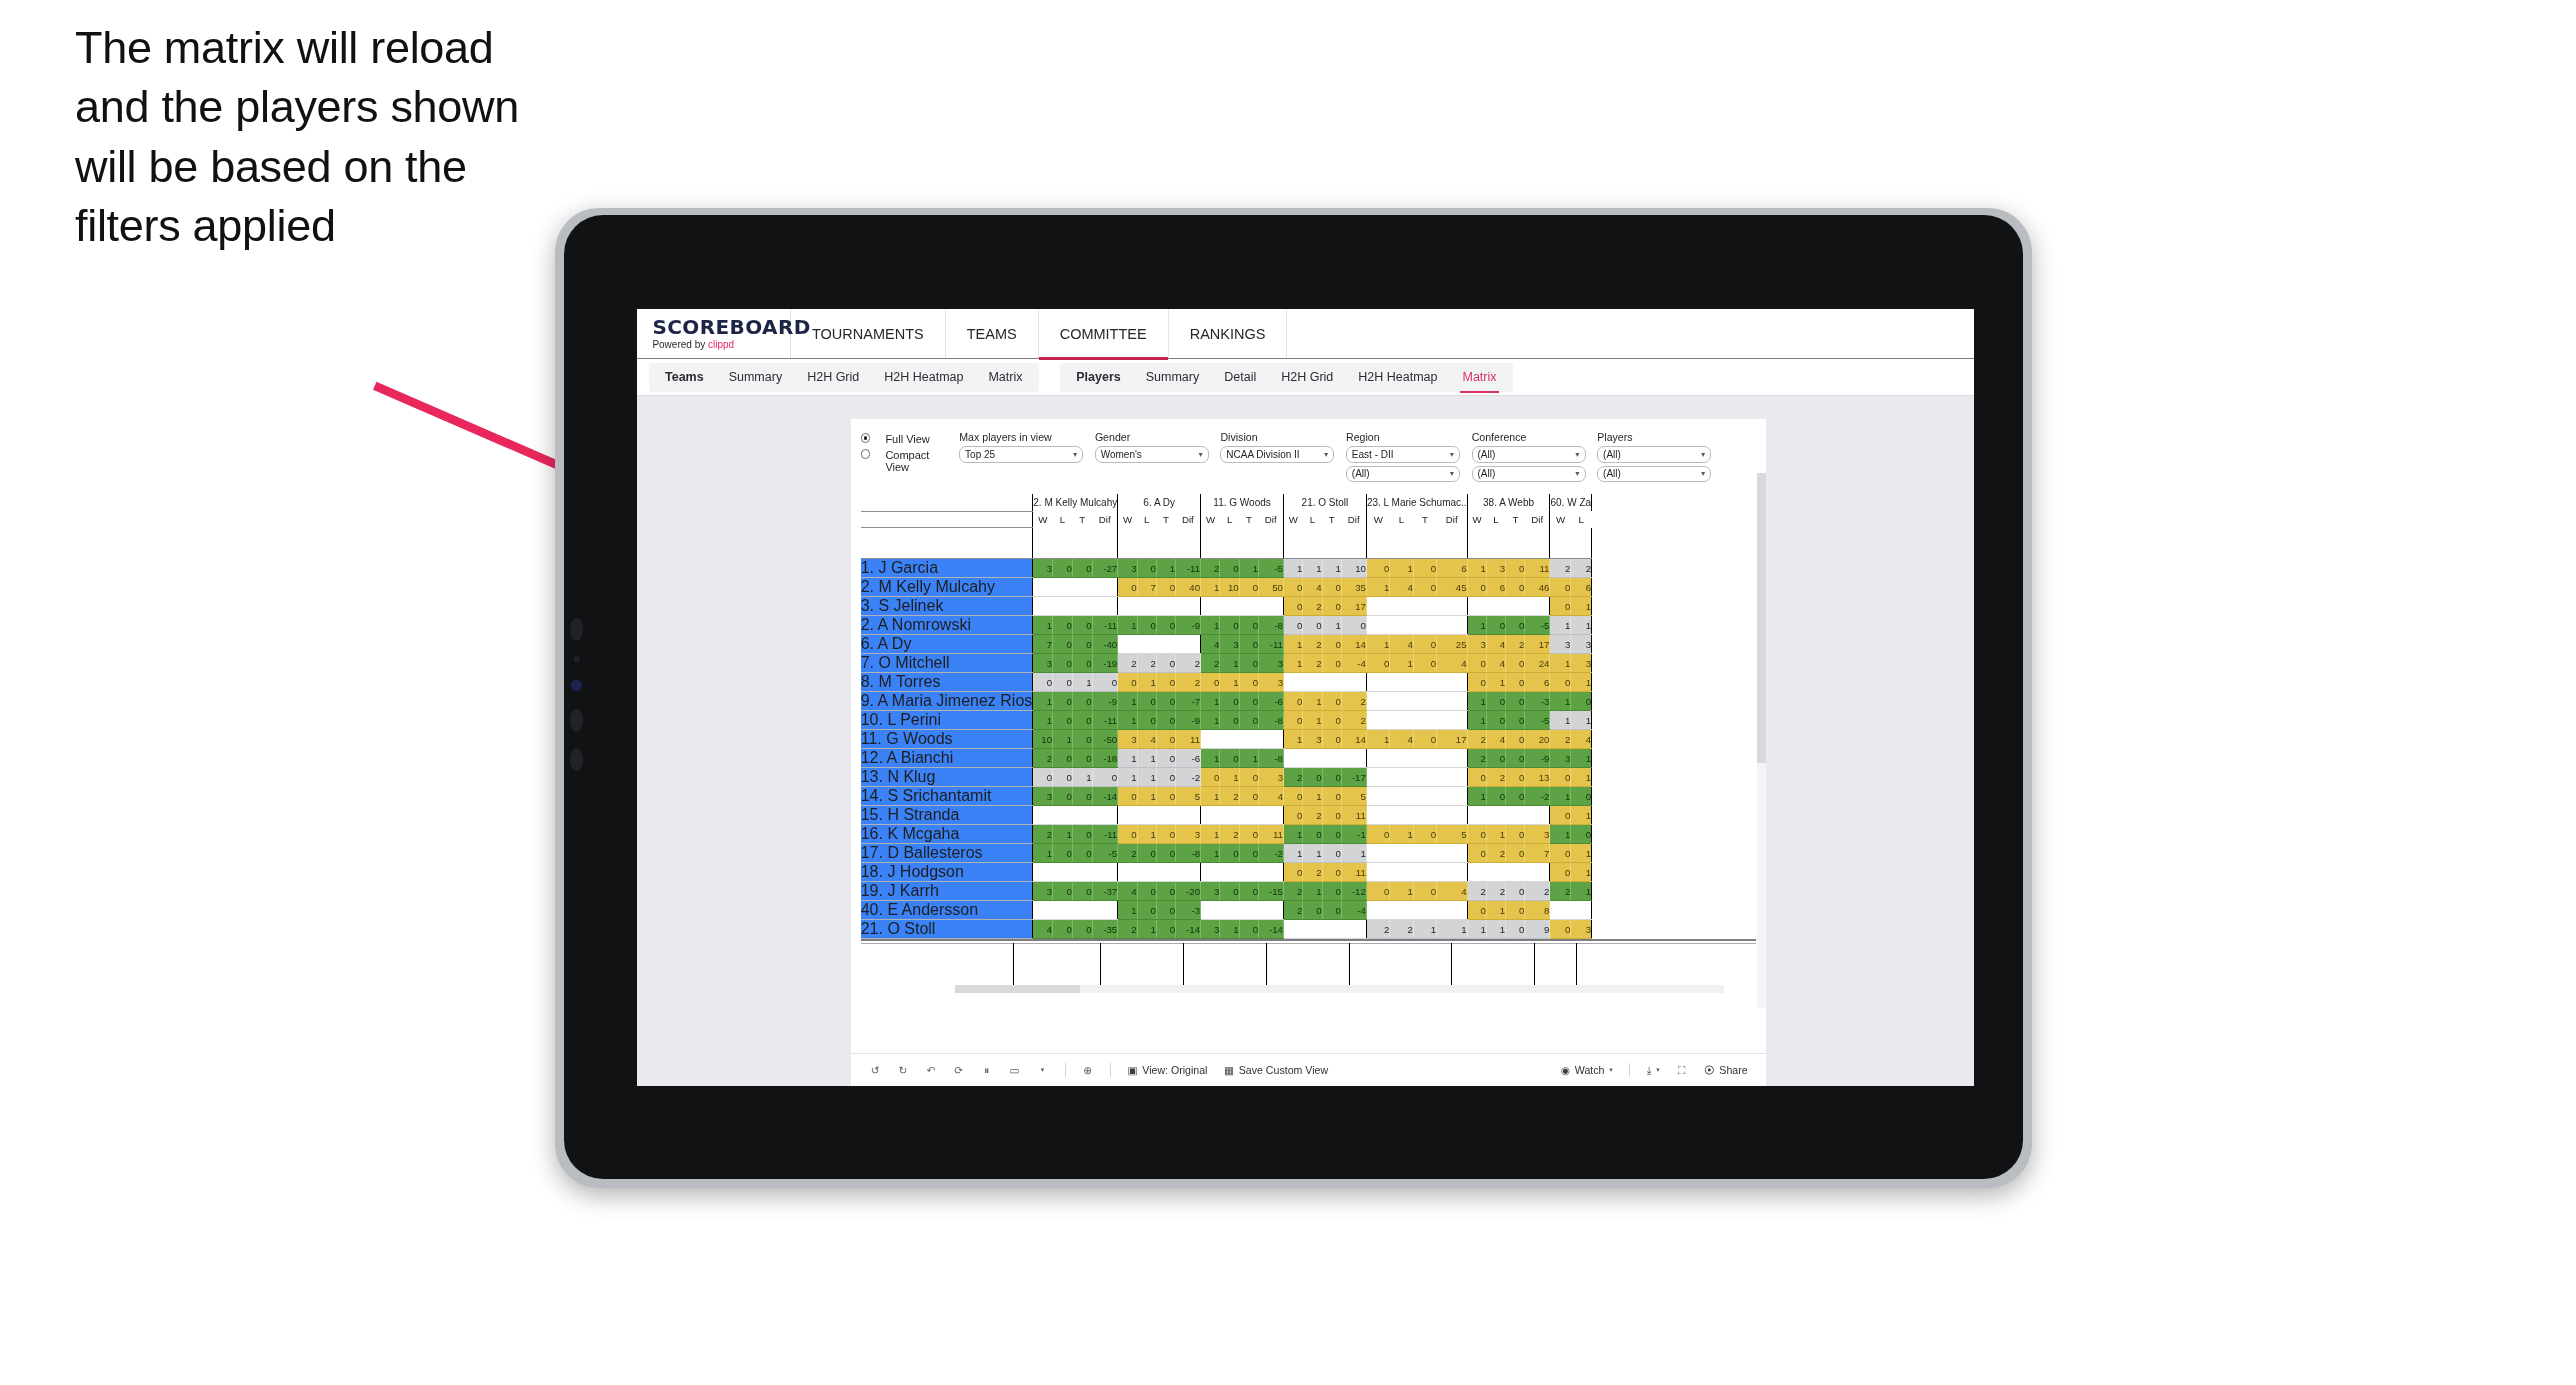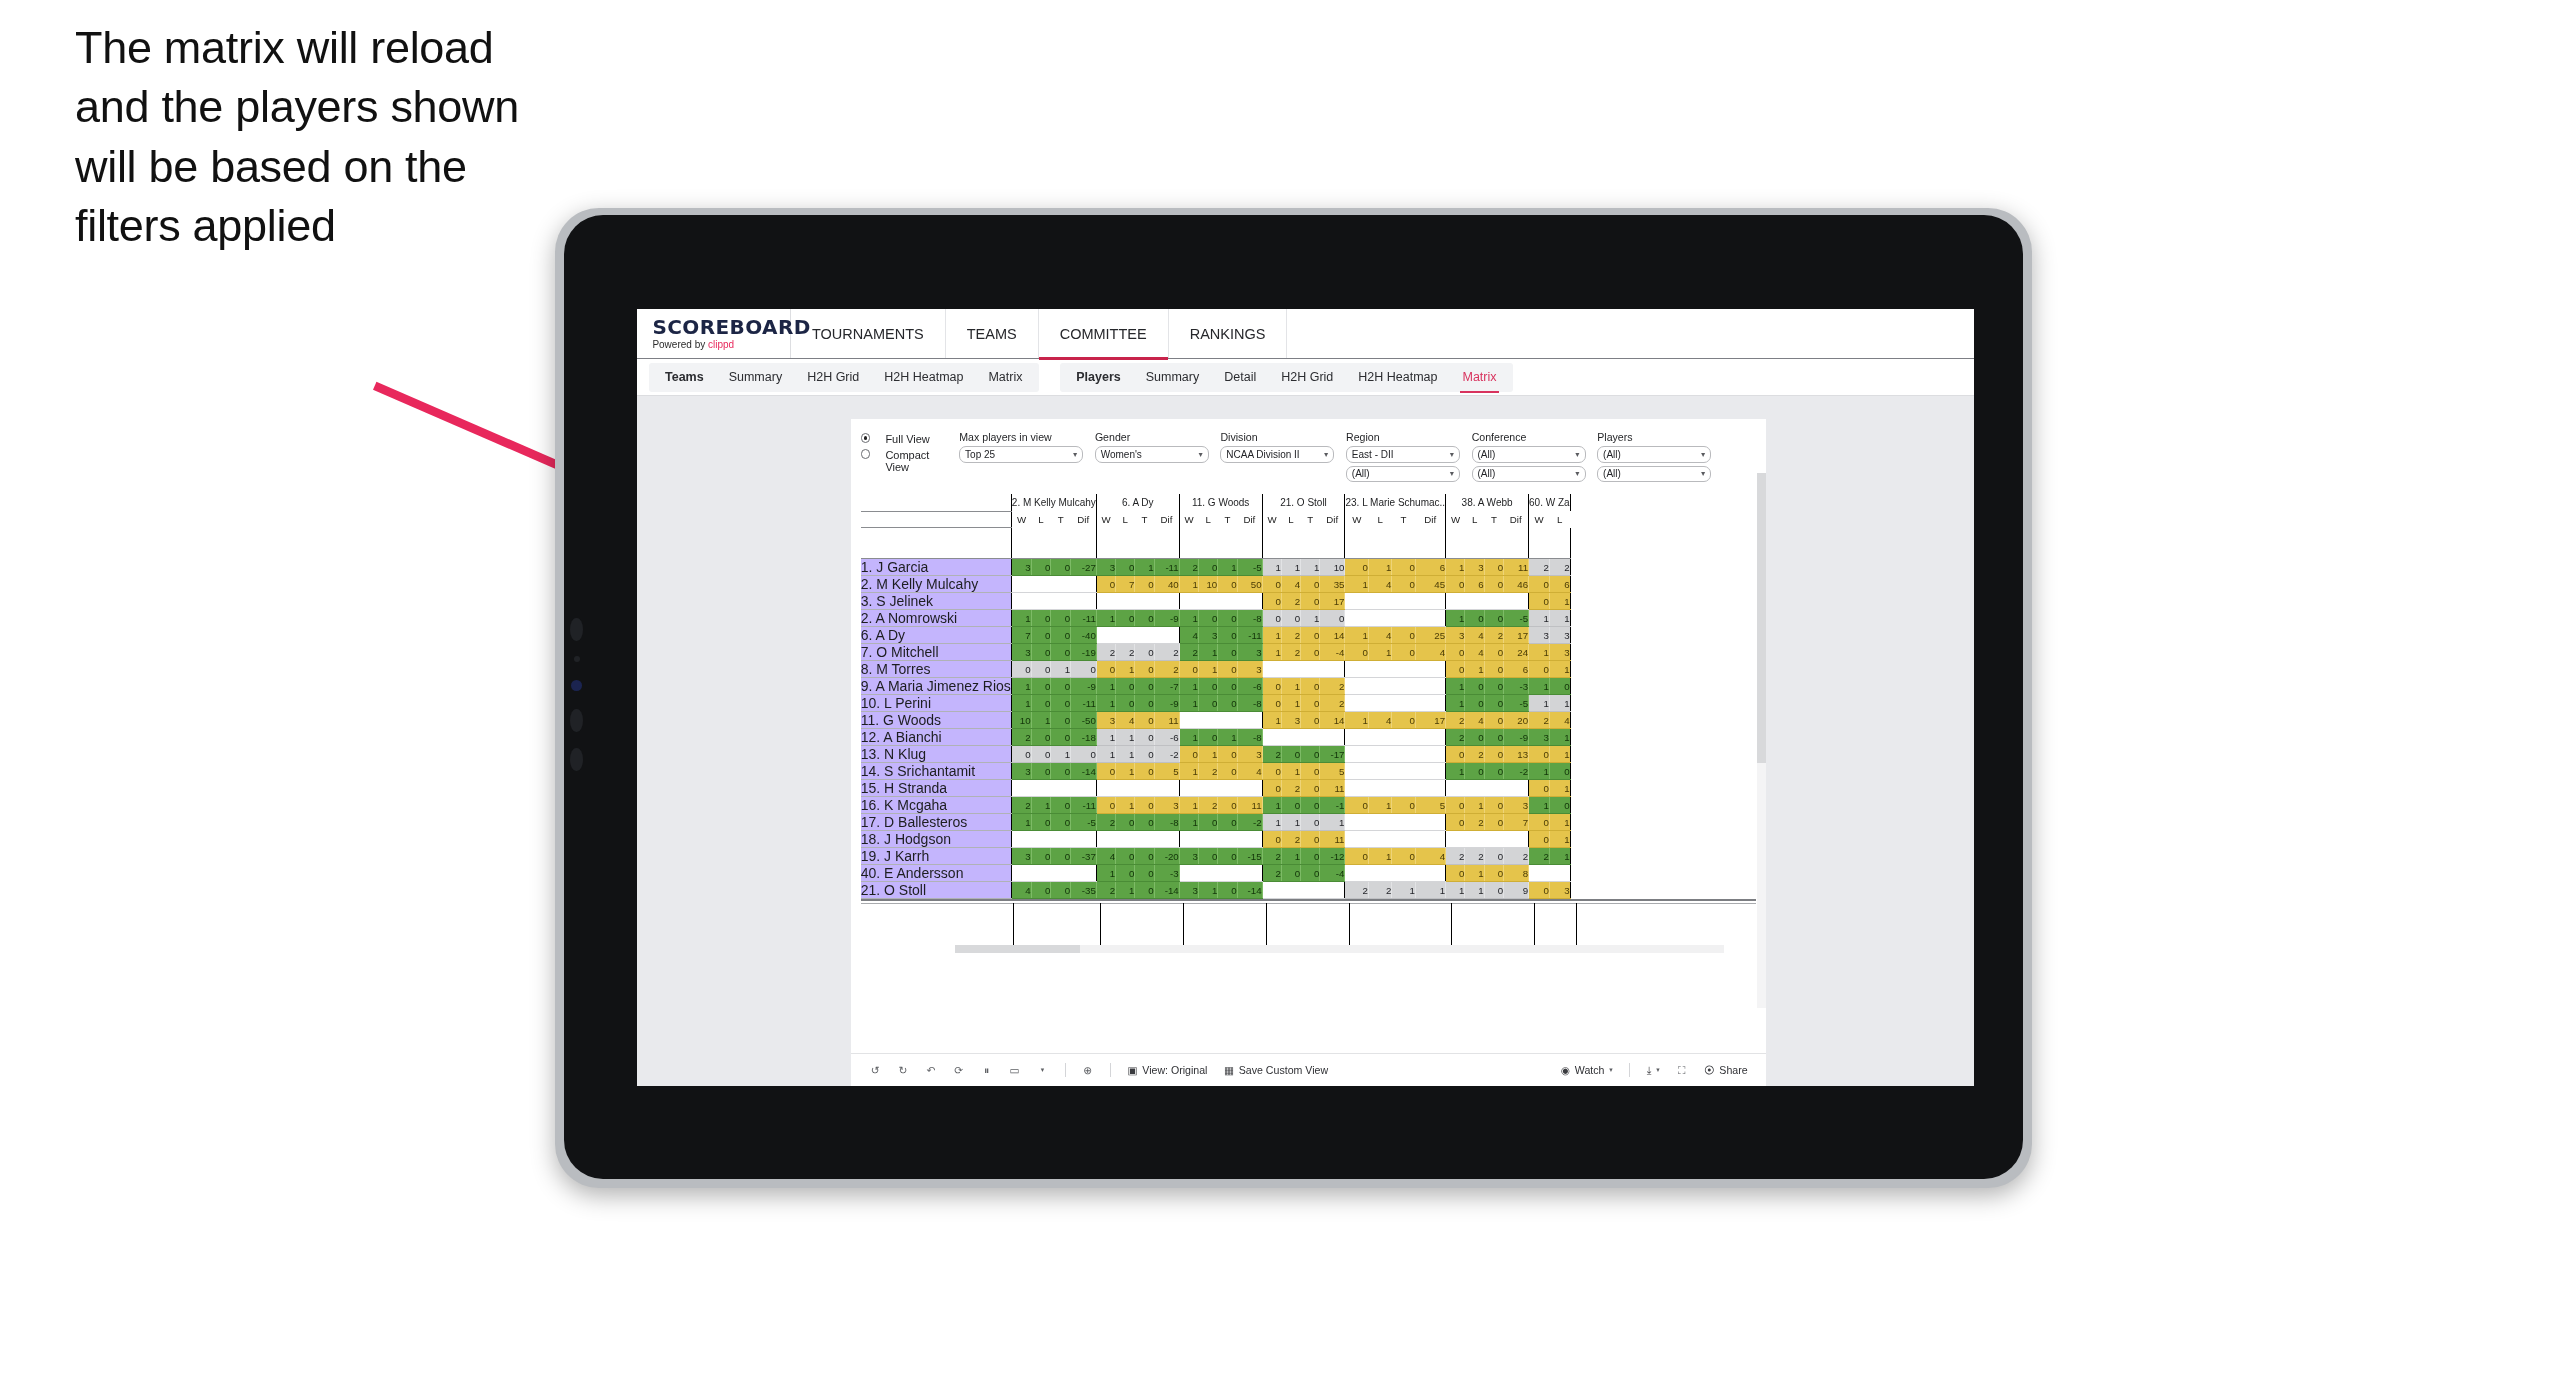--- a/index.html
+++ b/index.html
@@ -173,21 +173,21 @@
     font-weight: 400; font-size: 9.7px; text-align: center;
     background: #fff; height: 16.4px; color: #222;
   }
   th.sub.gs { border-left: 1.5px solid #000; }
   .spacer-row td { height: 31px; background: #fff; border-bottom: 1.5px solid #8a8c90; }
   .spacer-row td.gs { border-left: 1.5px solid #000; }
   .spacer-row td.glast { border-right: 1.5px solid #000; }
 
   td.rowlabel {
     text-align: left; padding-left: 4.8px;
-    font-size: 14px; background: #c4b5fd;
+    font-size: 16px; background: #3b82f6;
     border-bottom: 1px solid #b0b2b6;
     white-space: nowrap; overflow: hidden;
   }
   td.cell {
     text-align: right; padding-right: 3.9px;
     height: 13.5px; font-size: 9.7px;
     border-bottom: 1px solid rgba(255,255,255,0.0);
   }
   td.cell.gs { border-left: 1.5px solid #000; }
   td.cell.glast { border-right: 1.5px solid #000; }

